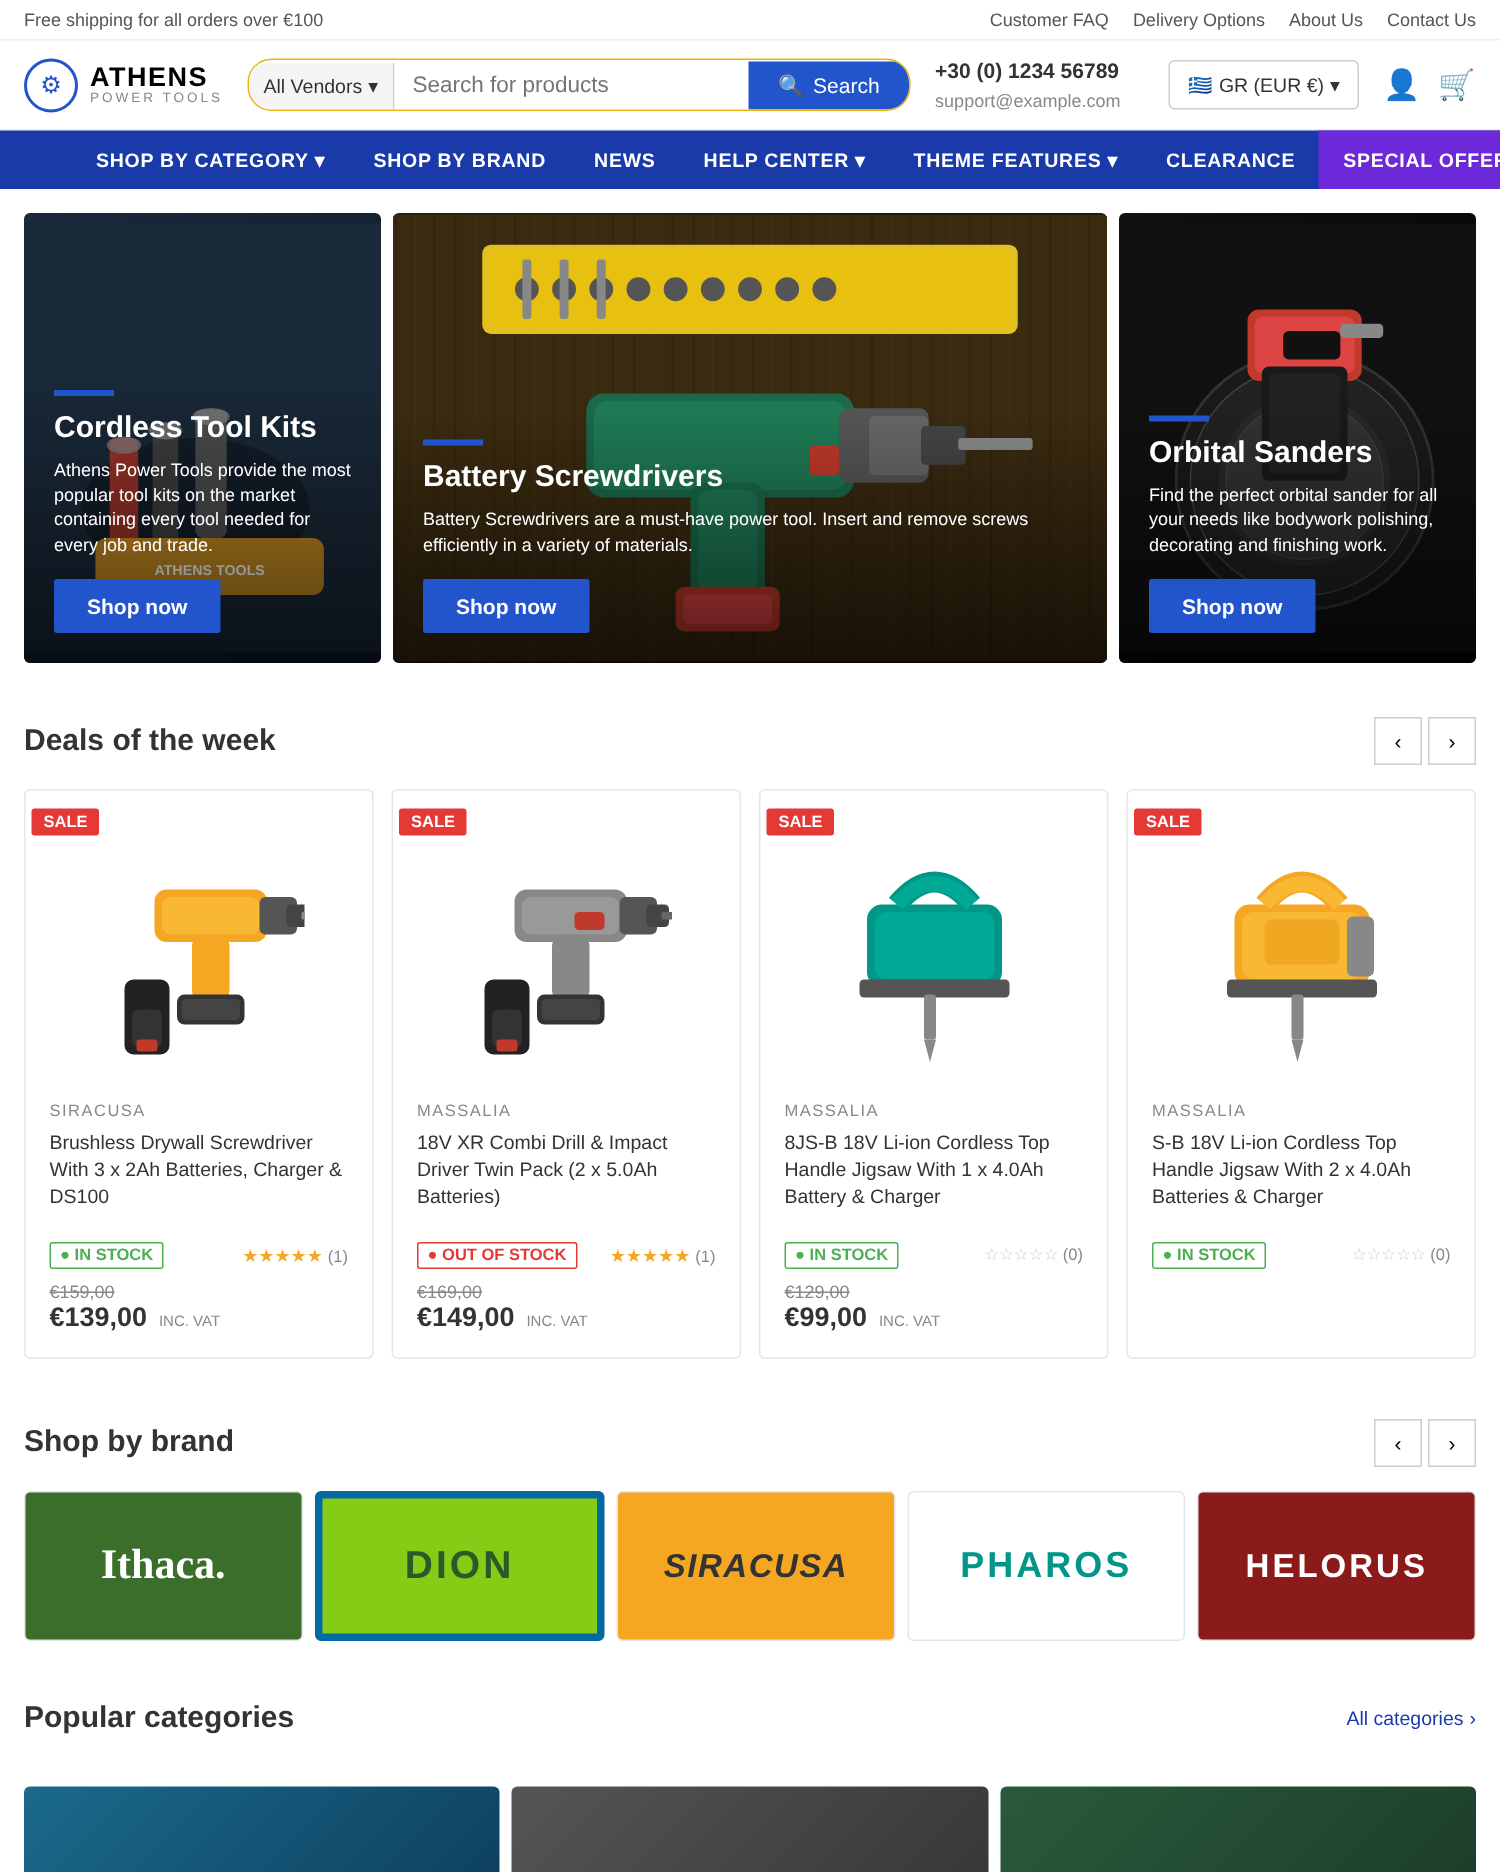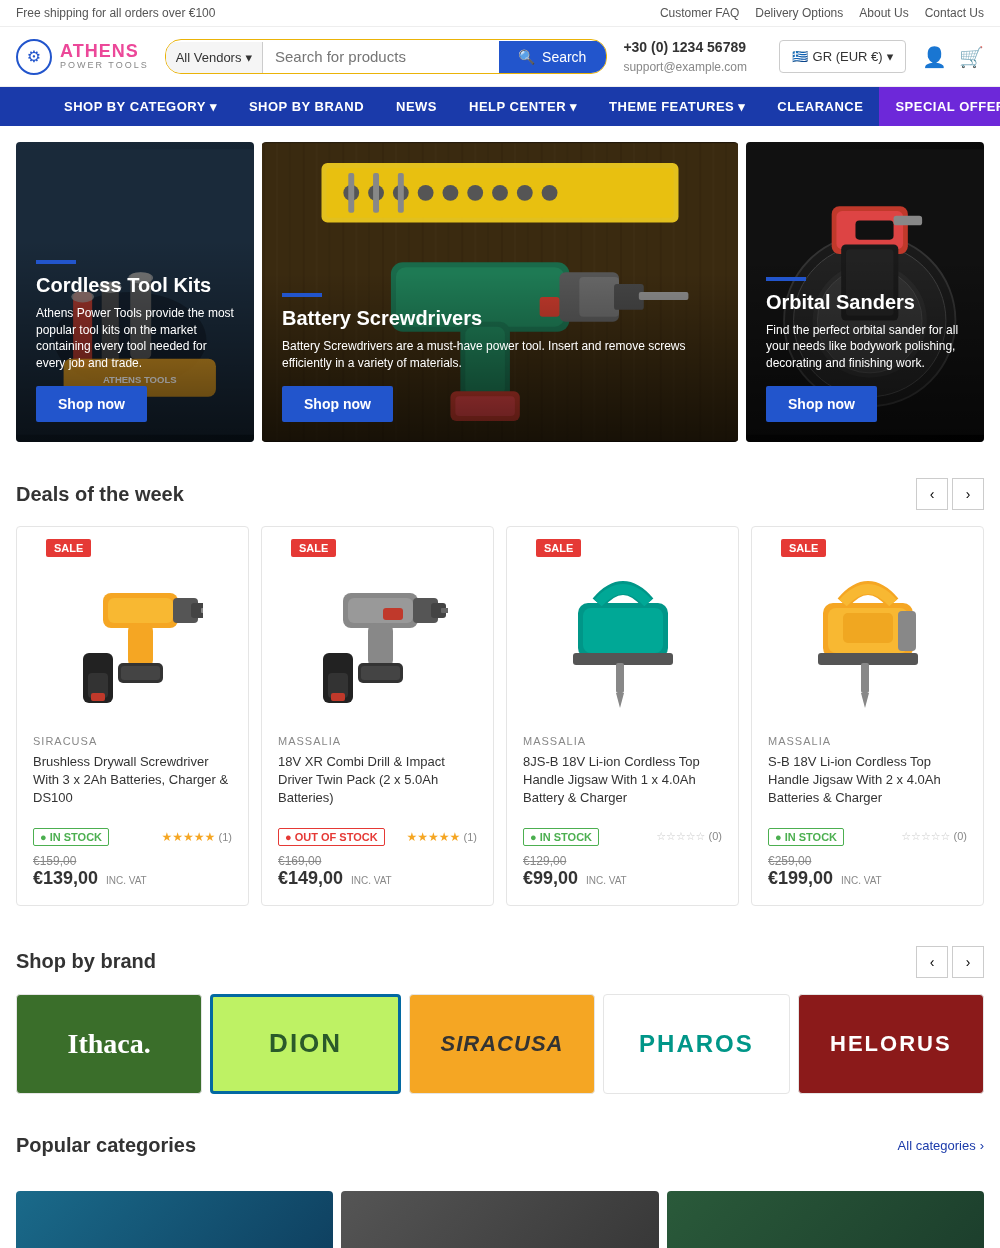--- a/index.html
+++ b/index.html
@@ -8,21 +8,21 @@
     
     .top-bar { background: #fff; border-bottom: 1px solid #eee; padding: 6px 16px; display: flex; justify-content: space-between; align-items: center; font-size: 12px; color: #555; }
     .top-bar-links { display: flex; gap: 16px; text-align: right; }
     .top-bar-links a { color: #555; text-decoration: none; font-size: 12px; }
 
     
     .header { display: flex; align-items: center; padding: 10px 16px; gap: 16px; border-bottom: 1px solid #eee; }
     .logo { display: flex; align-items: center; gap: 8px; min-width: 130px; }
     .logo-icon { width: 36px; height: 36px; border: 2px solid #2255cc; border-radius: 50%; display: flex; align-items: center; justify-content: center; font-size: 16px; color: #2255cc; }
     .logo-text { line-height: 1.1; }
-    .logo-text .brand { font-size: 18px; font-weight: 900; color: #ec4899; letter-spacing: 1px; }
+    .logo-text .brand { font-size: 18px; font-weight: 900; color: #000000; letter-spacing: 1px; }
     .logo-text .sub { font-size: 9px; color: #888; letter-spacing: 2px; text-transform: uppercase; }
 
     .search-area { flex: 1; display: flex; align-items: flex-end; border: 1px solid #eab308; border-radius: 16px; overflow: hidden; }
     .vendor-select { padding: 8px 10px; border: none; border-right: 1px solid #ccc; background: #f5f5f5; font-size: 13px; cursor: pointer; display: flex; align-items: center; gap: 4px; }
     .search-input { flex: 1; padding: 8px 12px; border: none; outline: none; font-size: 15px; }
     .search-btn { background: #2255cc; color: #fff; border: none; padding: 8px 20px; font-size: 14px; cursor: pointer; display: flex; align-items: center; gap: 6px; }
 
     .contact-info { font-size: 12px; line-height: 1.5; min-width: 140px; }
     .contact-info .phone { font-weight: bold; font-size: 14px; }
     .contact-info .email { color: #888; }
@@ -51,21 +51,21 @@
 
     
     .section { padding: 20px 16px; }
     .section-header { display: flex; justify-content: space-between; align-items: center; margin-bottom: 16px; }
     .section-title { font-size: 20px; font-weight: 700; }
     .nav-arrows { display: flex; gap: 4px; }
     .arrow-btn { width: 32px; height: 32px; border: 1px solid #ccc; background: #fff; cursor: pointer; display: flex; align-items: center; justify-content: center; font-size: 14px; }
 
     .products-grid { display: flex; gap: 12px; }
     .product-card { flex: 1; border: 1px solid #e5e5e5; border-radius: 4px; padding: 16px; position: relative; }
-    .sale-badge { position: absolute; top: 12px; left: 29px; background: #e53935; color: #fff; font-size: 11px; font-weight: 700; padding: 3px 8px; border-radius: 2px; }
+    .sale-badge { position: absolute; top: 12px; left: 4px; background: #e53935; color: #fff; font-size: 11px; font-weight: 700; padding: 3px 8px; border-radius: 2px; }
     .product-img { width: 100%; height: 180px; display: flex; align-items: center; justify-content: center; margin-bottom: 12px; }
     .product-brand { font-size: 11px; color: #888; text-transform: uppercase; letter-spacing: 1px; margin-bottom: 6px; }
     .product-name { font-size: 13px; color: #333; line-height: 1.4; margin-bottom: 20px; min-height: 50px; }
     .stock-label-in { color: #4caf50; font-weight: 600; font-size: 11px; border: 1px solid #4caf50; padding: 2px 6px; border-radius: 2px; }
     .stock-label-out { color: #e53935; font-weight: 600; font-size: 11px; border: 1px solid #e53935; padding: 2px 6px; border-radius: 2px; }
     .stars { color: #f5a623; font-size: 12px; }
     .product-footer { display: flex; justify-content: space-between; align-items: center; margin-bottom: 8px; }
     .product-prices { margin-top: 8px; }
     .old-price { font-size: 12px; color: #888; text-decoration: line-through; }
     .new-price { font-size: 18px; font-weight: 700; color: #333; }
@@ -423,46 +423,41 @@
             <polygon points="48,130 56,130 52,145" fill="#888"></polygon>
           </g>
         </svg>
       </div>
       <div class="product-brand">MASSALIA</div>
       <div class="product-name">S-B 18V Li-ion Cordless Top Handle Jigsaw With 2 x 4.0Ah Batteries &amp; Charger</div>
       <div class="product-footer">
         <span class="stock-label-in">● IN STOCK</span>
         <span style="color:#ccc;font-size:11px">☆☆☆☆☆ <span style="color:#888">(0)</span></span>
       </div>
-      <div class="product-prices">
-        <div class="old-price">€259,00</div>
-        <span class="new-price">€199,00</span>
-        <span class="inc-vat">INC. VAT</span>
-      </div>
     </div>
 
   </div>
 </div>
 
 <div class="section">
   <div class="section-header">
     <h2 class="section-title">Shop by brand</h2>
     <div class="nav-arrows">
       <button class="arrow-btn">‹</button>
       <button class="arrow-btn">›</button>
     </div>
   </div>
 
   <div class="brands-grid">
 
     <div class="brand-card" style="background:#3a6e2a;">
       <span style="color:#fff;font-size:28px;font-family:Georgia,serif;font-weight:bold;">Ithaca.</span>
     </div>
 
-    <div class="brand-card" style="background:#bef264;border:3px solid #0369a1;justify-content:center;">
+    <div class="brand-card" style="background:#84cc16;border:5px solid #0369a1;justify-content:center;">
       <span style="color:#2a5a2a;font-size:26px;font-weight:900;font-family:Arial,sans-serif;letter-spacing:2px;">DION</span>
     </div>
 
     <div class="brand-card" style="background:#f5a623;">
       <span style="color:#333;font-size:22px;font-weight:900;font-style:italic;font-family:Arial,sans-serif;letter-spacing:1px;">SIRACUSA</span>
     </div>
 
     <div class="brand-card" style="background:#fff;border:1px solid #e5e5e5;">
       <span style="color:#009688;font-size:24px;font-weight:900;font-family:Arial,sans-serif;letter-spacing:2px;">PHAROS</span>
     </div>

